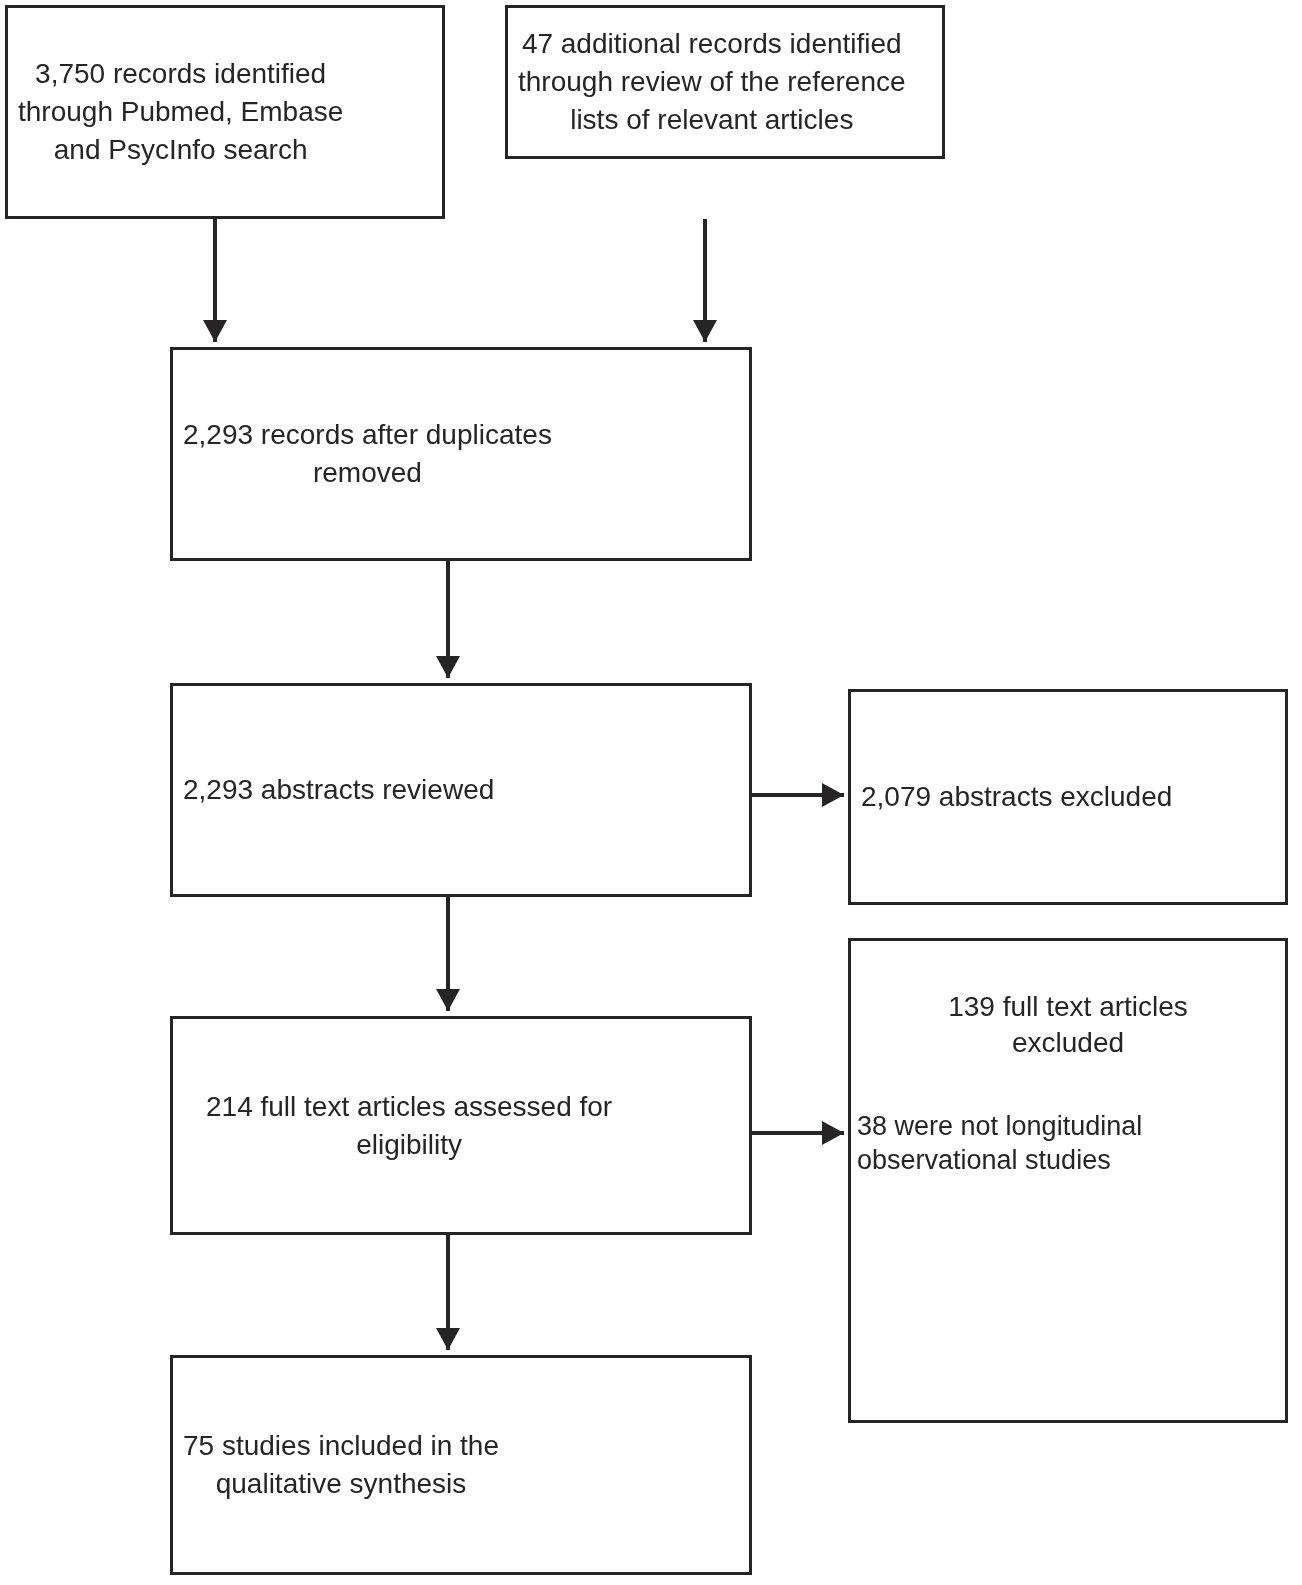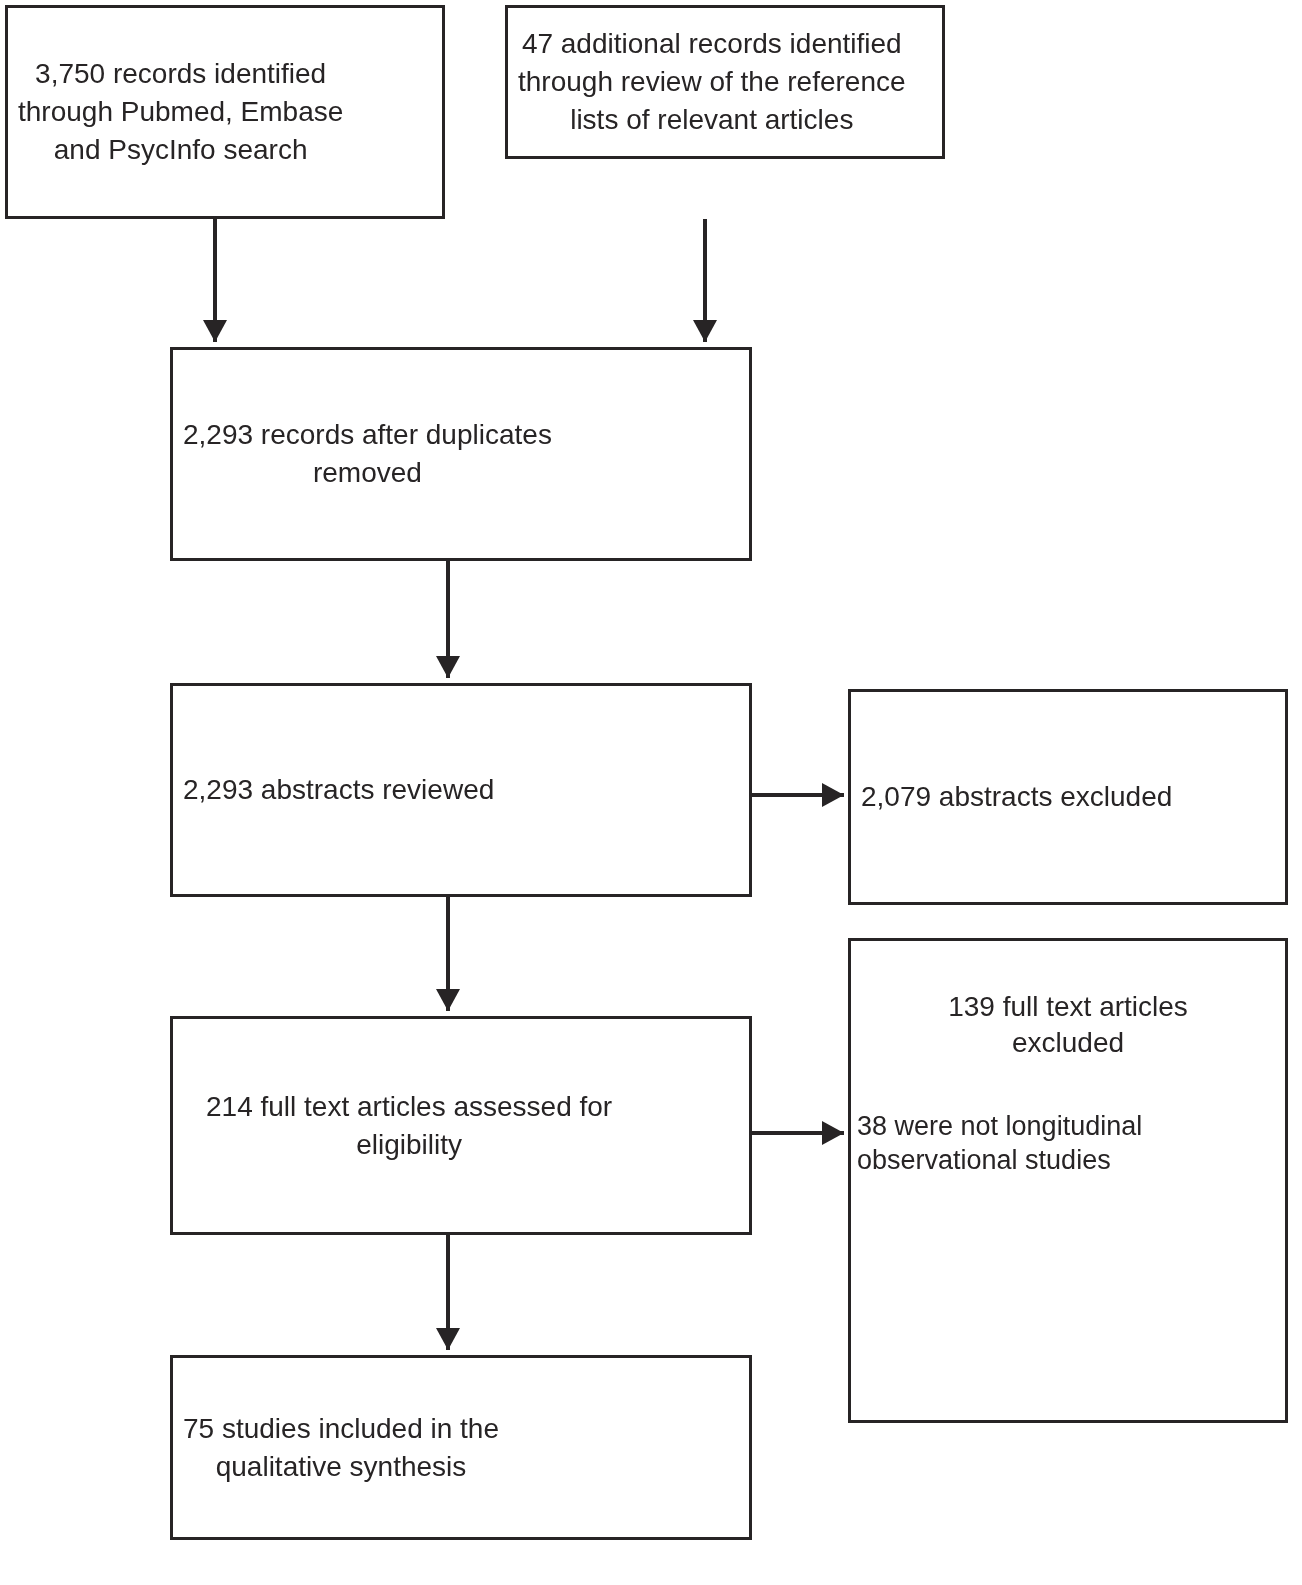--- a/index.html
+++ b/index.html
@@ -29,21 +29,21 @@
     font-size: 28px;
     line-height: 38px;
     white-space: pre-line;
   }
   .box-a { left: 5px;   top: 5px;    width: 440px; height: 214px; }
   .box-b { left: 505px; top: 5px;    width: 440px; height: 154px; }
   .box-c { left: 170px; top: 347px;  width: 582px; height: 214px; }
   .box-d { left: 170px; top: 683px;  width: 582px; height: 214px; }
   .box-e { left: 848px; top: 681px;  width: 440px; height: 216px; margin-top: 8px; }
   .box-f { left: 170px; top: 1016px; width: 582px; height: 219px; padding-left: 23px; }
-  .box-h { left: 170px; top: 1355px; width: 582px; height: 185px; }
+  .box-h { left: 170px; top: 1355px; width: 582px; height: 220px; }
   .box-g {
     left: 848px; top: 938px; width: 440px; height: 485px;
     display: block;
     text-align: left;
     padding: 12px 6px 10px 6px;
     font-size: 27px;
     line-height: 34px;
   }
   .box-g .ex-title {
     text-align: center;

